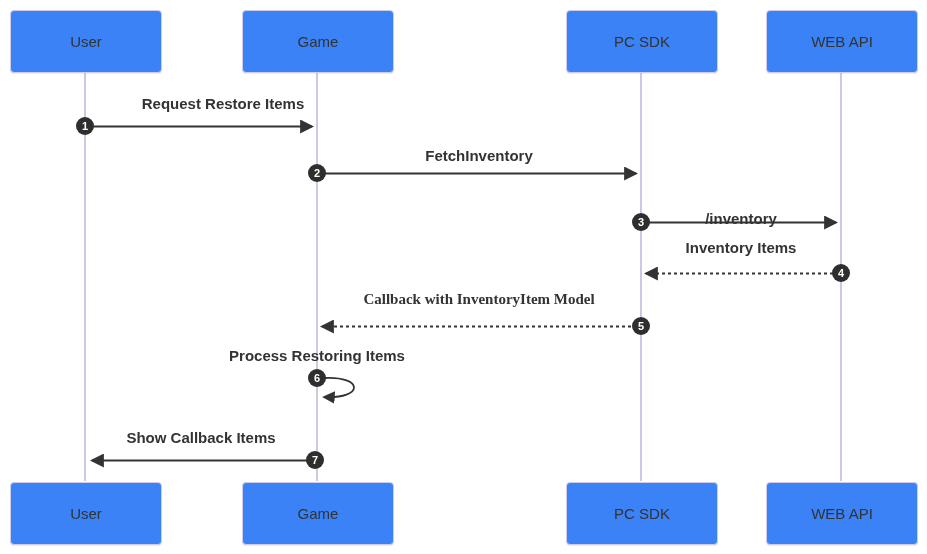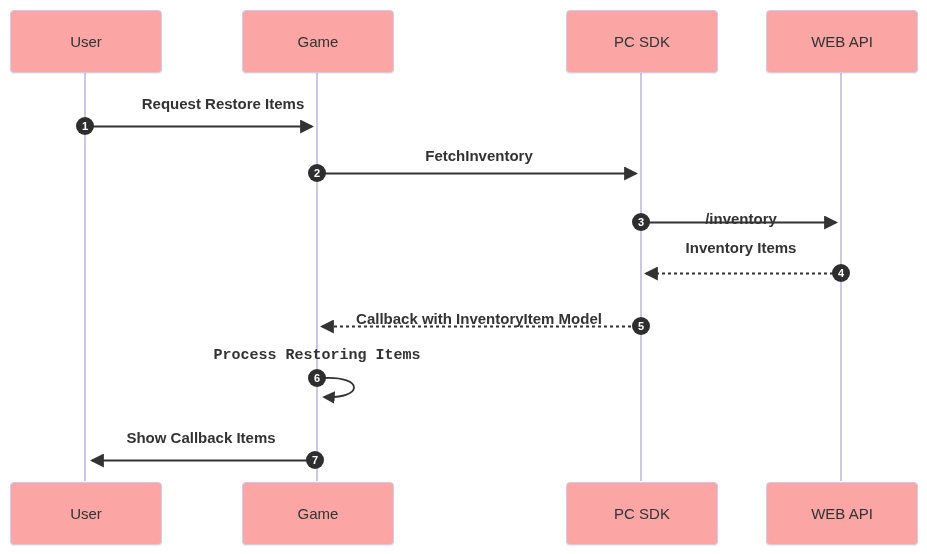--- a/index.html
+++ b/index.html
@@ -6,21 +6,21 @@
   #canvas {
     position:relative;
     width:927px; height:554px;
     background:#ffffff;
     font-family:"Liberation Sans", sans-serif;
     overflow:hidden;
   }
   .actor {
     position:absolute;
     width:150px; height:61px;
-    background:#fca5a5;
+    background:#3b82f6;
     border:1px solid #cfcdea;
     border-radius:4px;
     display:flex; align-items:center; justify-content:center;
     font-size:15px; color:#333333;
     box-shadow:0 1px 1px rgba(120,120,160,0.15);
     z-index:2;
   }
   .lifeline {
     position:absolute;
     top:73px; height:408px; width:2px;
@@ -107,22 +107,22 @@
       <span>PC SDK</span>
     </div>
   <div class="actor" style="left:766px; top:482px;">
       <span>WEB API</span>
     </div>
 
   <div class="msg-label" style="left:201px; top:95px;padding-left:44px;">Request Restore Items</div>
   <div class="msg-label" style="left:479px; top:147px;">FetchInventory</div>
   <div class="msg-label" style="left:741px; top:210px;">/inventory</div>
   <div class="msg-label" style="left:741px; top:239px;">Inventory Items</div>
-  <div class="msg-label" style="left:479px; top:310px;">Callback with InventoryItem Model</div>
-  <div class="msg-label" style="left:317px; top:347px;font-family:Liberation Mono, monospace;">Process Restoring Items</div>
+  <div class="msg-label" style="left:479px; top:291px;font-family:Liberation Serif, serif;">Callback with InventoryItem Model</div>
+  <div class="msg-label" style="left:317px; top:347px;">Process Restoring Items</div>
   <div class="msg-label" style="left:201px; top:429px;">Show Callback Items</div>
 
   <div class="badge" style="left:85px;  top:126px;">1</div>
   <div class="badge" style="left:317px; top:173px;">2</div>
   <div class="badge" style="left:641px; top:222px;">3</div>
   <div class="badge" style="left:841px; top:273px;">4</div>
   <div class="badge" style="left:641px; top:326px;">5</div>
   <div class="badge" style="left:317px; top:378px;">6</div>
   <div class="badge" style="left:315px; top:460px;">7</div>
 

